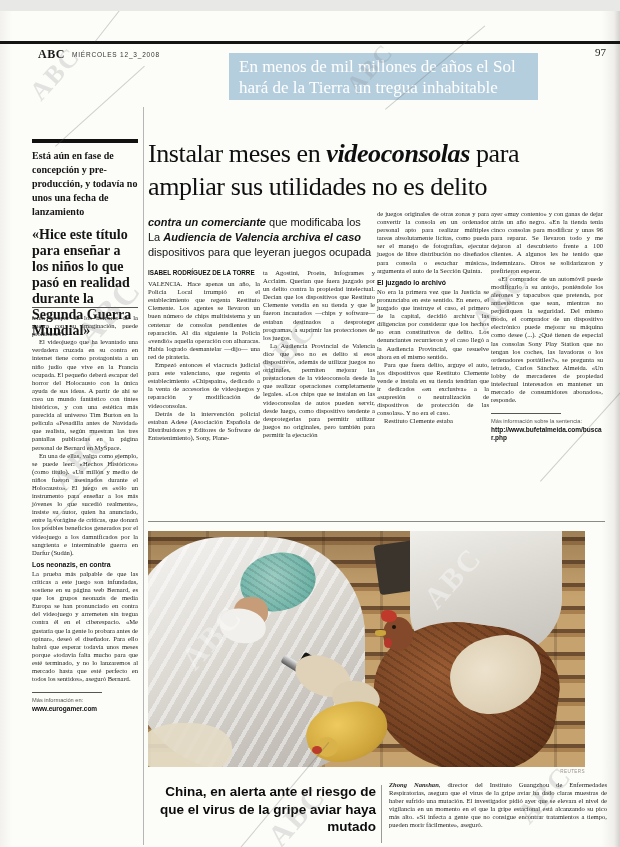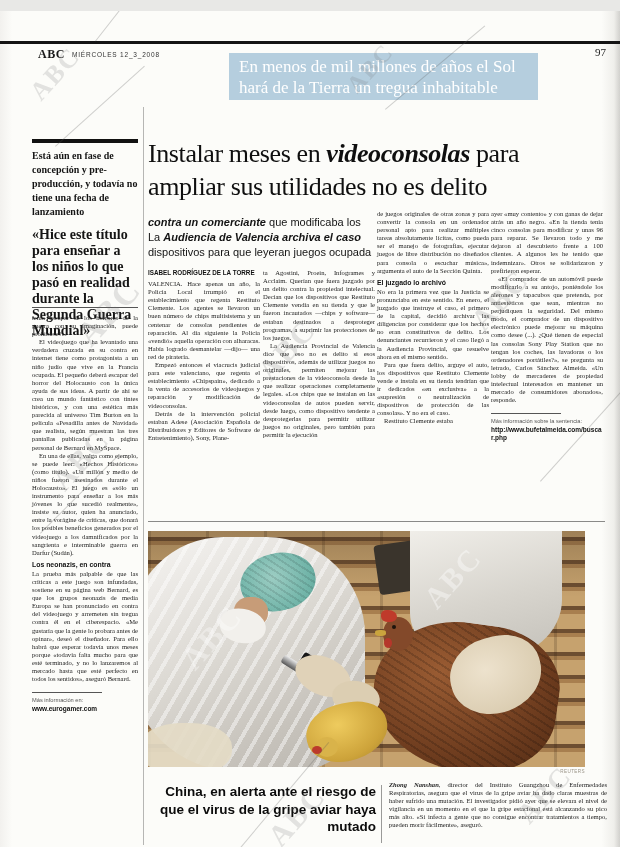--- a/index.html
+++ b/index.html
@@ -99,21 +99,21 @@
   <div class="abs brand">ABC</div>
   <div class="abs issue-date">MIÉRCOLES 12_3_2008</div>
   <div class="abs page-num">97</div>
 
   <div class="abs banner" style="background:#b5cede;color:#ffffff;">
     <div>En menos de mil millones de años el Sol</div>
     <div>hará de la Tierra un tregua inhabitable</div>
   </div>
 
   <div class="abs sb-rule"></div>
-  <div class="abs sb-summary">Está aún en fase de concepción y pre-producción, y todavía no tiene una fecha de lanzamiento</div>
+  <div class="abs sb-summary">Está aún en fase de concepción y pre-producción, y todavía no unos una fecha de lanzamiento</div>
   <div class="abs sb-quote">«Hice este título para enseñar a los niños lo que pasó en realidad durante la Segunda Guerra Mundial»</div>
   <div class="abs sb-thinrule"></div>
   <div class="abs sb-body body-text">
     <p>tenía escapar de los horrores de la guerra con su imaginación, puede prohibirse?».</p>
     <p class="ind">El videojuego que ha levantado una verdadera cruzada en su contra en internet tiene como protagonista a un niño judío que vive en la Francia ocupada. El pequeño deberá escapar del horror del Holocausto con la única ayuda de sus ideas. A partir de ahí se crea un mundo fantástico con tintes históricos, y con una estética más parecida al universo Tim Burton en la película «Pesadilla antes de Navidad» que realista, según muestran las tres pantallas publicadas en la página personal de Bernard en MySpace.</p>
     <p class="ind">En una de ellas, valga como ejemplo, se puede leer: «Hechos Históricos» (como título). «Un millón y medio de niños fueron asesinados durante el Holocausto». El juego es «sólo un instrumento para enseñar a los más jóvenes lo que sucedió realmente», insiste su autor, quien ha anunciado, entre la vorágine de críticas, que donará los posibles beneficios generados por el videojuego a los damnificados por la sangrienta e interminable guerra en Darfur (Sudán).</p>
     <div class="col-subhead">Los neonazis, en contra</div>
     <p>La prueba más palpable de que las críticas a este juego son infundadas, sostiene en su página web Bernard, es que los grupos neonazis de media Europa se han pronunciado en contra del videojuego y arremeten sin tregua contra él en el ciberespacio. «Me gustaría que la gente lo probara antes de opinar», deseó el diseñador. Para ello habrá que esperar todavía unos meses porque «todavía falta mucho para que esté terminado, y no lo lanzaremos al mercado hasta que esté perfecto en todos los sentidos», aseguró Bernard.</p>
     <div class="note-rule"></div>
     <div class="note-label">Más información en:</div>

